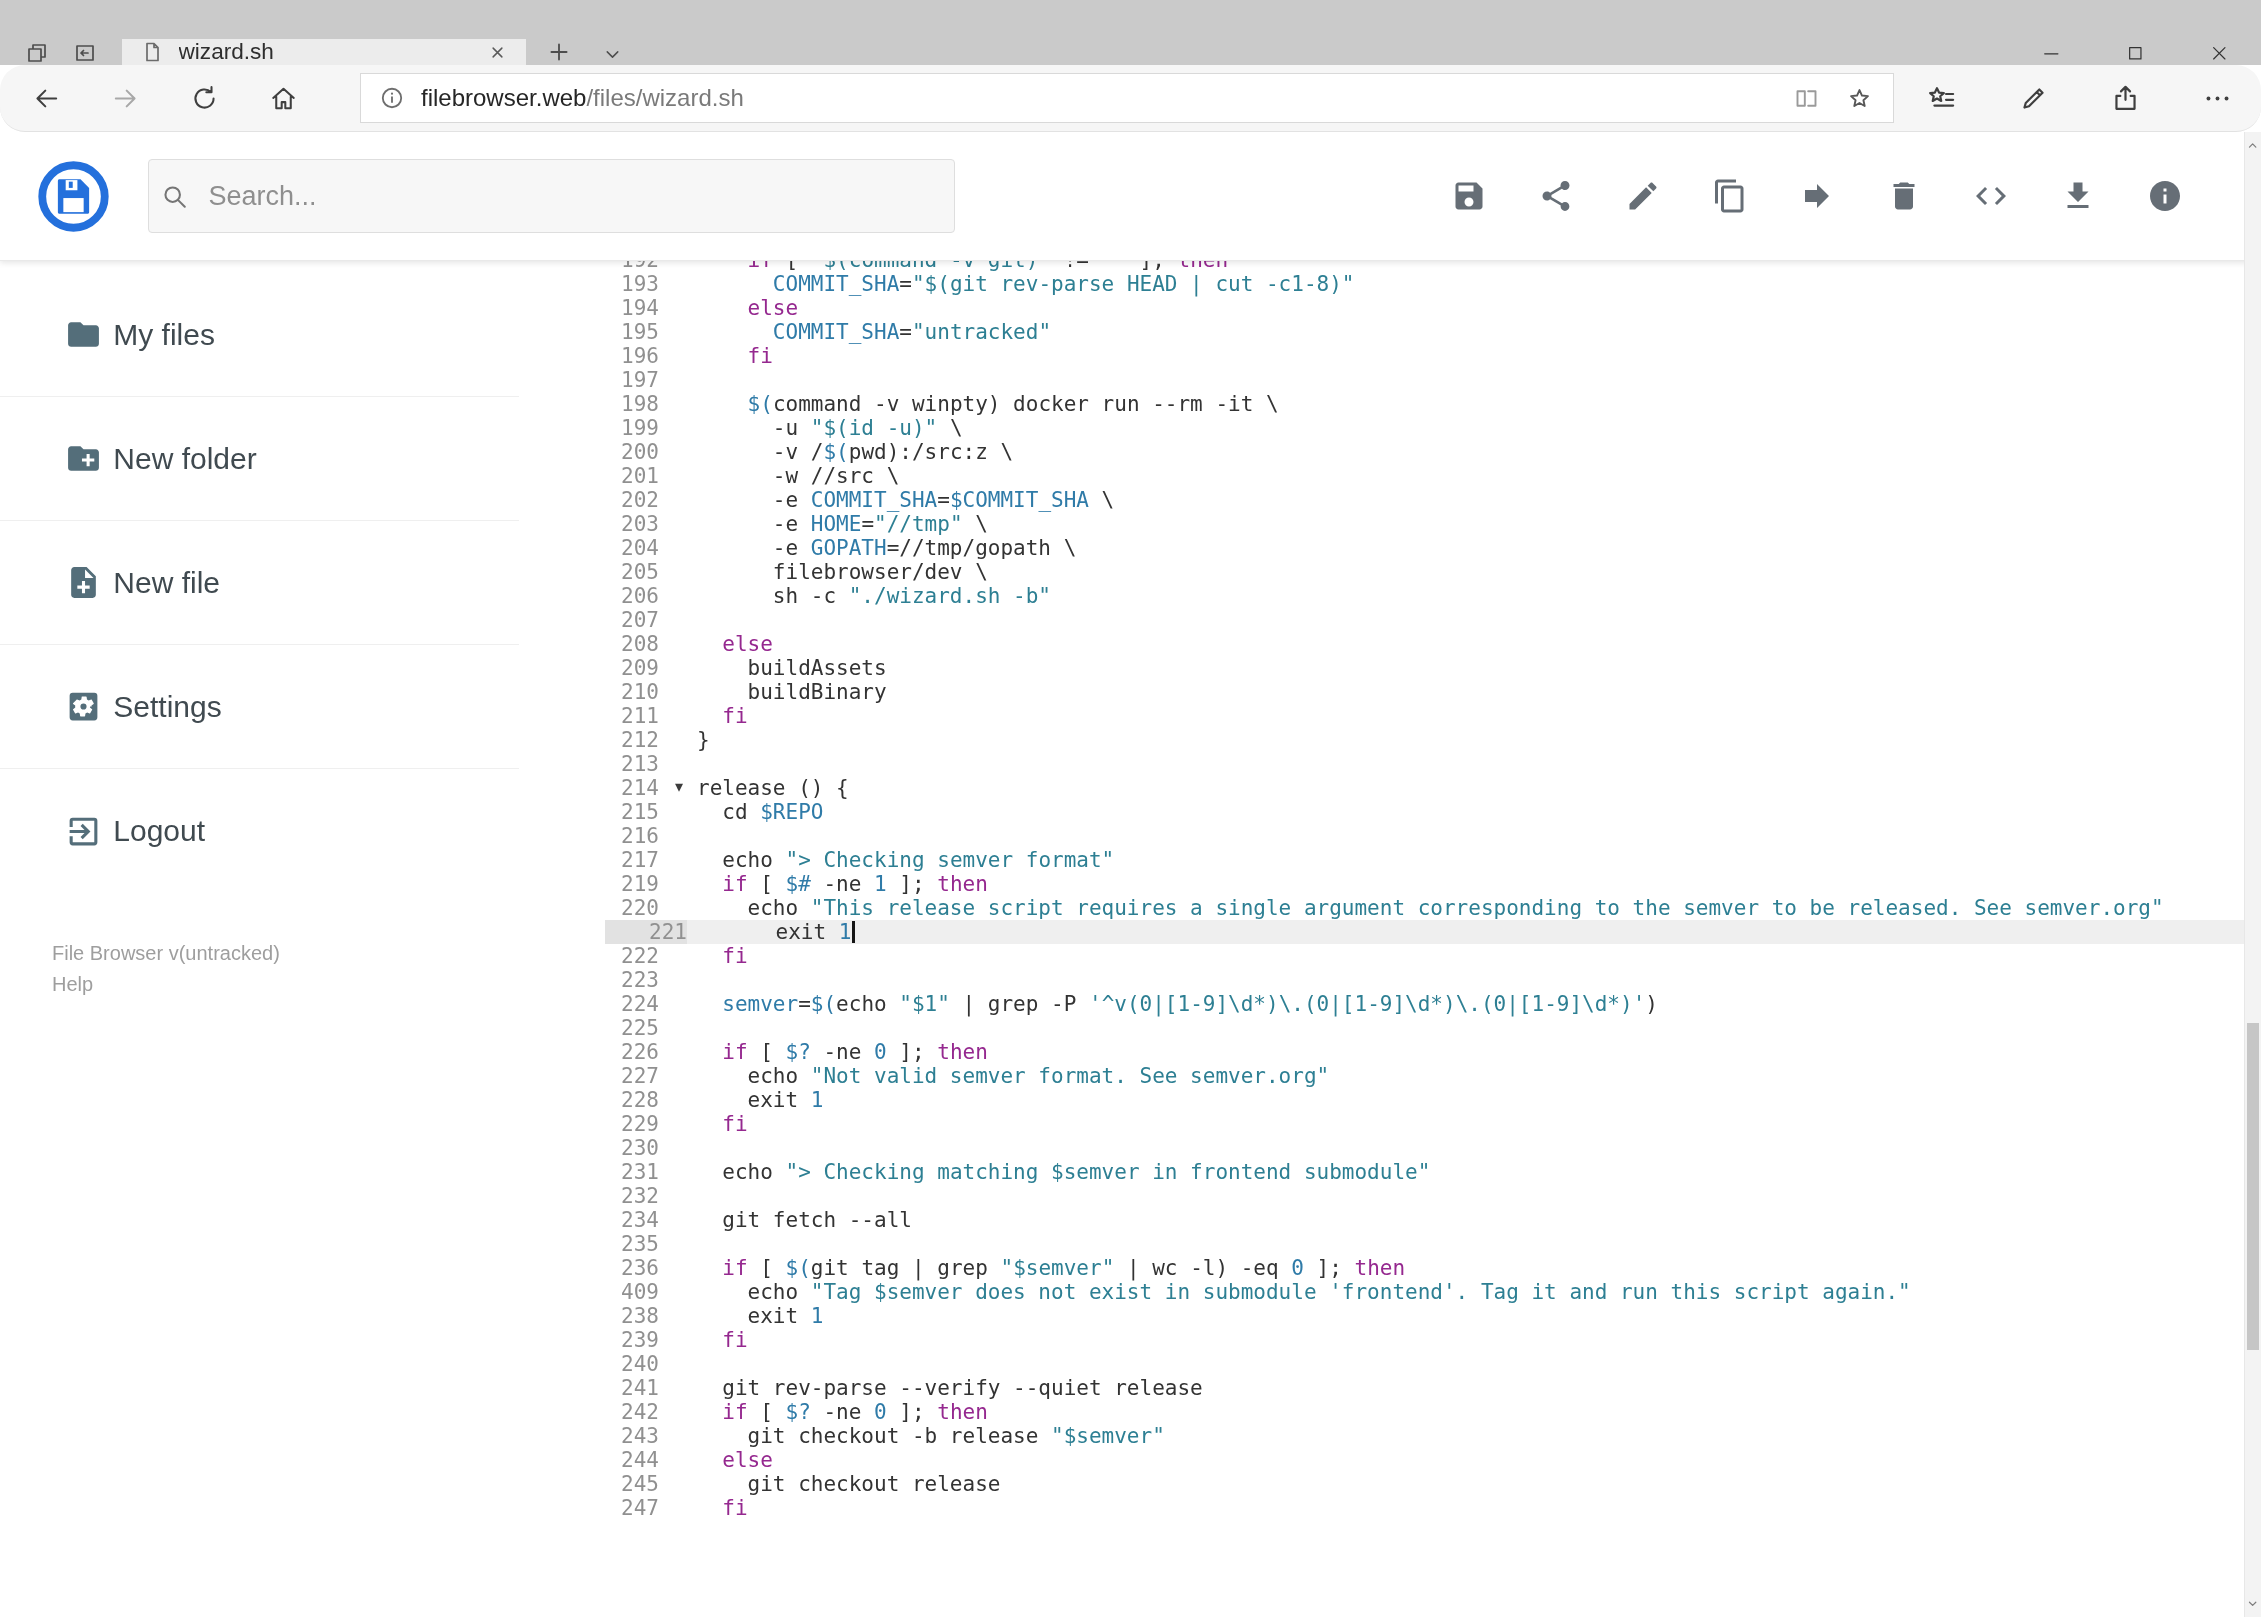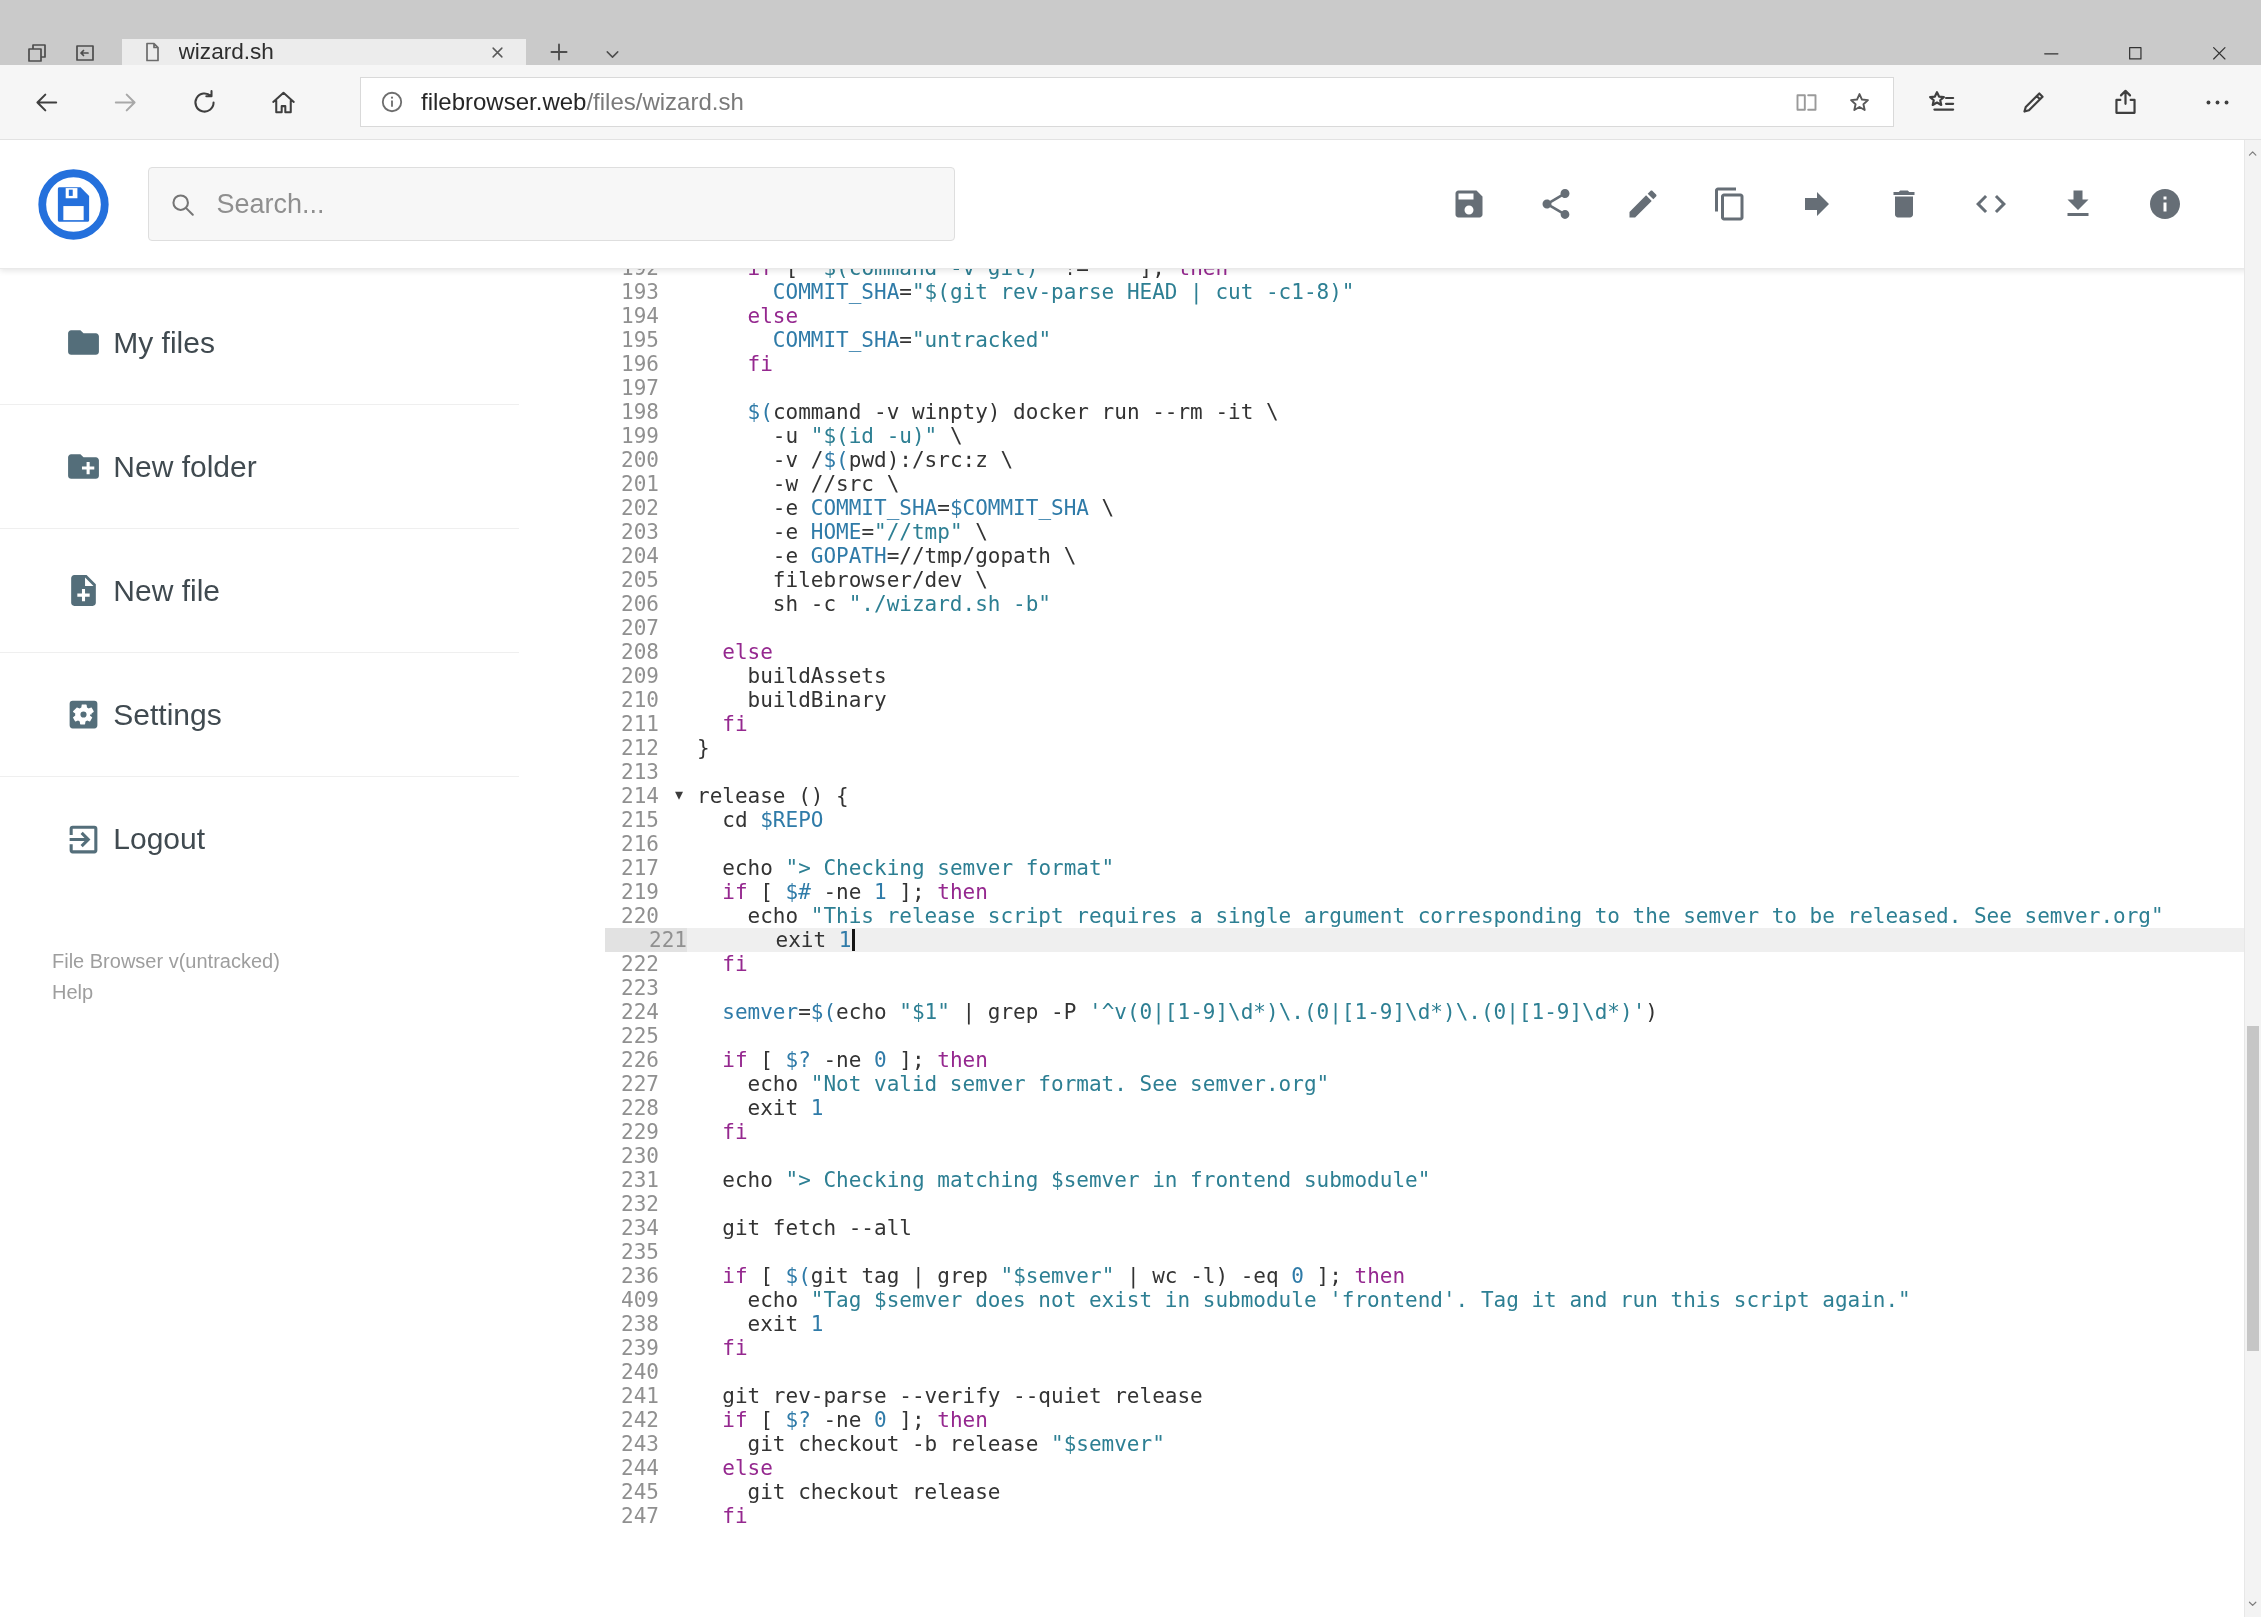--- a/index.html
+++ b/index.html
@@ -22,42 +22,42 @@
   .tab-close{margin-left:auto;width:21px;height:21px;color:#5a5a5a;flex:none;}
   .plusbtn{width:57px;margin-left:4.8px;}
   .plusbtn svg{width:26px;height:26px;}
   .chevbtn{width:50px;}
   .chevbtn svg{width:21px;height:21px;}
   .win-controls{margin-left:auto;display:flex;}
   .wc{width:84px;display:flex;align-items:center;justify-content:center;color:#333;}
   .wc svg{width:22.6px;height:22.6px;}
 
   
-  .navbar{height:75px;flex:none;background:#f6f6f6;border-bottom:0.8px solid #e2e2e2;display:flex;align-items:center;}
+  .navbar{height:67px;flex:none;background:#f6f6f6;border-bottom:0.8px solid #e2e2e2;display:flex;align-items:center;border-radius:25px;}
   .nav-left{display:flex;align-items:center;gap:34px;padding-left:24px;}
   .nav-ic{width:45px;height:45px;display:flex;align-items:center;justify-content:center;color:#3f3f3f;}
   .nav-ic svg{width:29px;height:29px;}
   .nav-ic.disabled{color:#a8a8a8;}
   .addressbar{margin-left:54px;width:1534px;height:50px;background:#fff;border:0.8px solid #d9d9d9;display:flex;align-items:center;padding:0 18px;}
   .addressbar .infoi{width:26px;height:26px;color:#6e6e6e;flex:none;}
   .url{margin-left:16px;font-size:24px;white-space:nowrap;}
   .url-host{color:#262626;}
   .url-path{color:#7a7a7a;}
   .ab-spacer{flex:1;}
   .ab-ic{width:32px;height:32px;display:flex;align-items:center;justify-content:center;margin-left:21px;}
   .ab-ic svg{width:27px;height:27px;}
   .reading{color:#9a9a9a;} .favstar{color:#585858;}
   .nav-right{margin-left:auto;display:flex;align-items:center;gap:47px;padding-right:21px;}
   .nav-right .nav-ic svg{width:31px;height:31px;}
 
   
   .apparea{flex:1;display:flex;flex-direction:column;position:relative;overflow:hidden;}
   .fb-header{height:129px;flex:none;background:#fff;display:flex;align-items:center;position:relative;z-index:5;border-bottom:0.8px solid #e9e9e9;box-shadow:0 2.4px 5.7px rgba(0,0,0,0.10);}
   .logo{width:75px;height:75px;margin-left:36px;flex:none;}
-  .search{margin-left:37px;width:807px;height:74px;background:#f7f7f7;border:0.8px solid #dedede;border-radius:4px;display:flex;align-items:center;padding:0 19px;}
+  .search{margin-left:37px;width:807px;height:74px;background:#f7f7f7;border:0.8px solid #dedede;border-radius:4px;display:flex;align-items:center;padding:0 11px;}
   .search svg{width:29px;height:29px;color:#757575;flex:none;}
   .search input{border:none;outline:none;background:transparent;font-family:"Liberation Sans",sans-serif;font-size:27px;color:#555;margin-left:19.4px;width:100%;}
   .search input::placeholder{color:#8f8f8f;}
   .fb-toolbar{margin-left:auto;margin-right:78px;display:flex;gap:51px;}
   .tb-btn{width:36px;height:36px;display:flex;align-items:center;justify-content:center;color:var(--ui-toolbar-icon);}
   .tb-btn svg{width:36px;height:36px;}
 
   
   .fb-body{flex:1;display:flex;overflow:hidden;}
   .sidebar{width:577px;flex:none;background:#fff;padding-top:12px;display:flex;flex-direction:column;}

